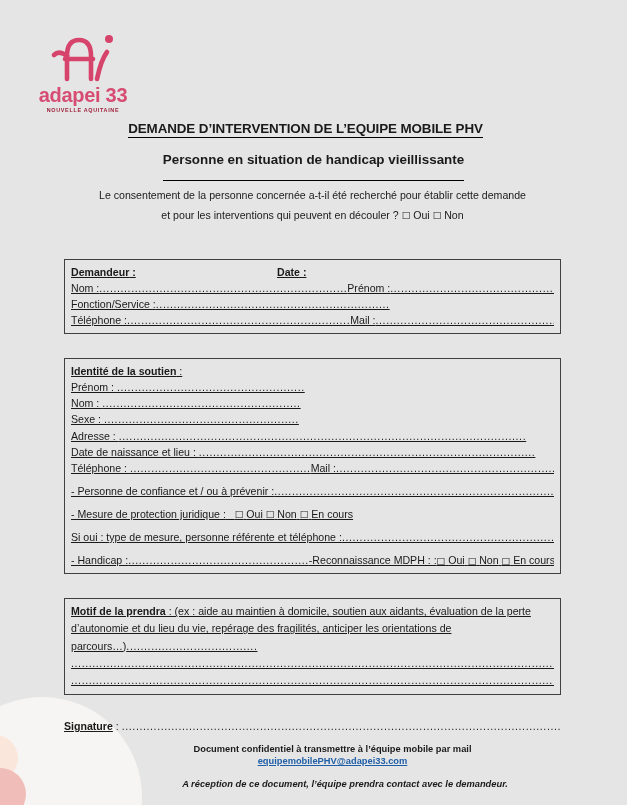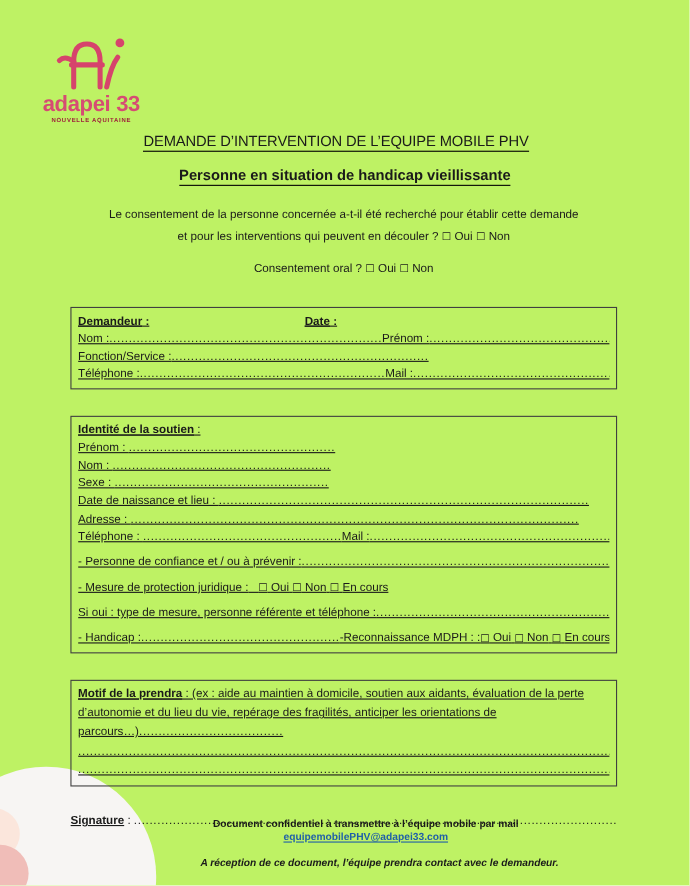--- a/index.html
+++ b/index.html
@@ -4,21 +4,21 @@
 <style>
   html, body {
     margin: 0;
     padding: 0;
     background: #ffffff;
   }
   .page {
     position: relative;
     width: 627px;
     height: 805px;
-    background: #bef264;
+    background: #e5e5e5;
     overflow: hidden;
     font-family: "Liberation Sans", sans-serif;
     color: #1a1a1a;
   }
 
   
   .deco {
     position: absolute;
     border-radius: 50%;
     pointer-events: none;
@@ -76,35 +76,35 @@
   }
 
   
   .title-main {
     position: absolute;
     left: 0;
     top: 121px;
     width: 611px;
     text-align: center;
     font-size: 13.4px;
-    font-weight: normal;
+    font-weight: bold;
     letter-spacing: -0.1px;
   }
   .title-main span { border-bottom: 1.6px solid #000; padding-bottom: 1px; }
 
   .title-sub {
     position: absolute;
     left: 0;
     top: 152px;
     width: 627px;
     text-align: center;
     font-size: 13.4px;
     font-weight: bold;
   }
-  .title-sub span { border-bottom: 1.6px solid #000; padding-bottom: 1px; text-align: right; }
+  .title-sub span { border-bottom: 1.6px solid #000; padding-bottom: 13px; text-align: right; }
 
   
   .content {
     position: absolute;
     left: 64px;
     top: 186px;
     width: 497px;
     font-size: 10.6px;
   }
   .para {
@@ -216,27 +216,20 @@
       <span>Le consentement de la personne concernée a-t-il été recherché pour établir cette demande</span><br>
       <span>et pour les interventions qui peuvent en découler ?</span>
       <span class="cb">☐</span>
       <span>Oui</span>
       <span class="cb">☐</span>
       <span>Non</span>
     </div>
 
     <div class="para-gap"></div>
 
-    <div class="para">
-      <span>Consentement oral ?</span>
-      <span class="cb">☐</span>
-      <span>Oui</span>
-      <span class="cb">☐</span>
-      <span>Non</span>
-    </div>
 
     <div class="box">
       <div class="hdr-row">
         <span class="hdr-left"><span class="u">Demandeur</span><span> :</span></span>
         <span><span class="u">Date</span><span> :</span></span>
       </div>
 
       <div class="box-row">
         <span>Nom :</span><span class="dots">......................................................................</span><span>Prénom :</span><span class="dots">...............................................................</span>
       </div>
@@ -256,24 +249,24 @@
       <div class="box-row">
         <span>Prénom : </span><span class="dots">.....................................................</span>
       </div>
       <div class="box-row">
         <span>Nom : </span><span class="dots">........................................................</span>
       </div>
       <div class="box-row">
         <span>Sexe : </span><span class="dots">.......................................................</span>
       </div>
       <div class="box-row">
+        <span>Adresse : </span><span class="dots">...................................................................................................................</span>
+      </div>
+      <div class="box-row">
         <span>Date de naissance et lieu : </span><span class="dots">...............................................................................................</span>
-      </div>
-      <div class="box-row">
-        <span>Adresse : </span><span class="dots">...................................................................................................................</span>
       </div>
       <div class="box-row">
         <span>Téléphone : </span><span class="dots">...................................................</span><span>Mail :</span><span class="dots">...................................................................</span>
       </div>
 
       <div class="spacer-sm"></div>
       <div class="box-row">
         <span>- Personne de confiance et / ou à prévenir :</span><span class="dots">.......................................................................................</span>
       </div>
 

